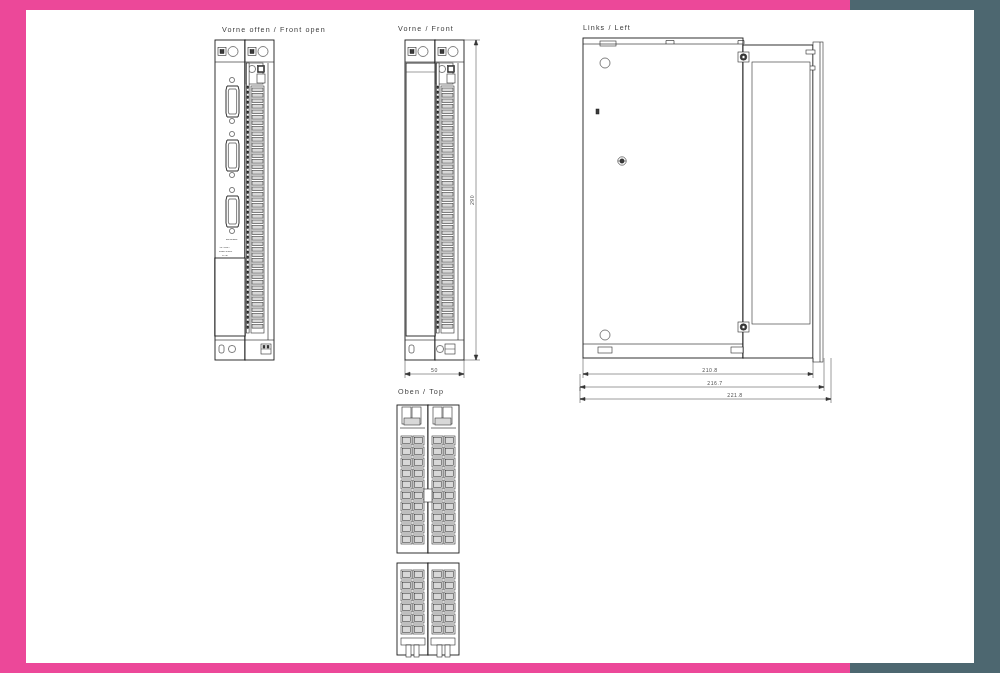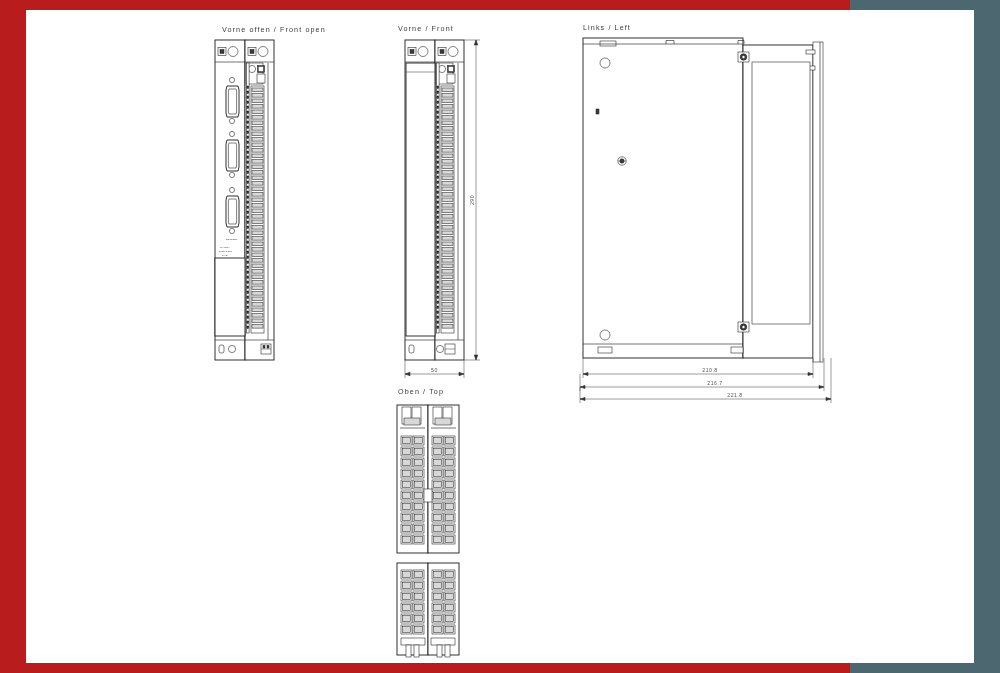--- a/index.html
+++ b/index.html
@@ -11,21 +11,21 @@
     width: 1000px;
     height: 673px;
     overflow: hidden;
     font-family: "Liberation Sans", sans-serif;
   }
   #page-frame {
     position: absolute;
     left: 0; top: 0;
     width: 850px;
     height: 673px;
-    background: #b91c1c;
+    background: #ec4899;
   }
   #sheet {
     position: absolute;
     left: 26px;
     top: 10px;
     width: 948px;
     height: 653px;
     background: #ffffff;
   }
   svg.drawing {

